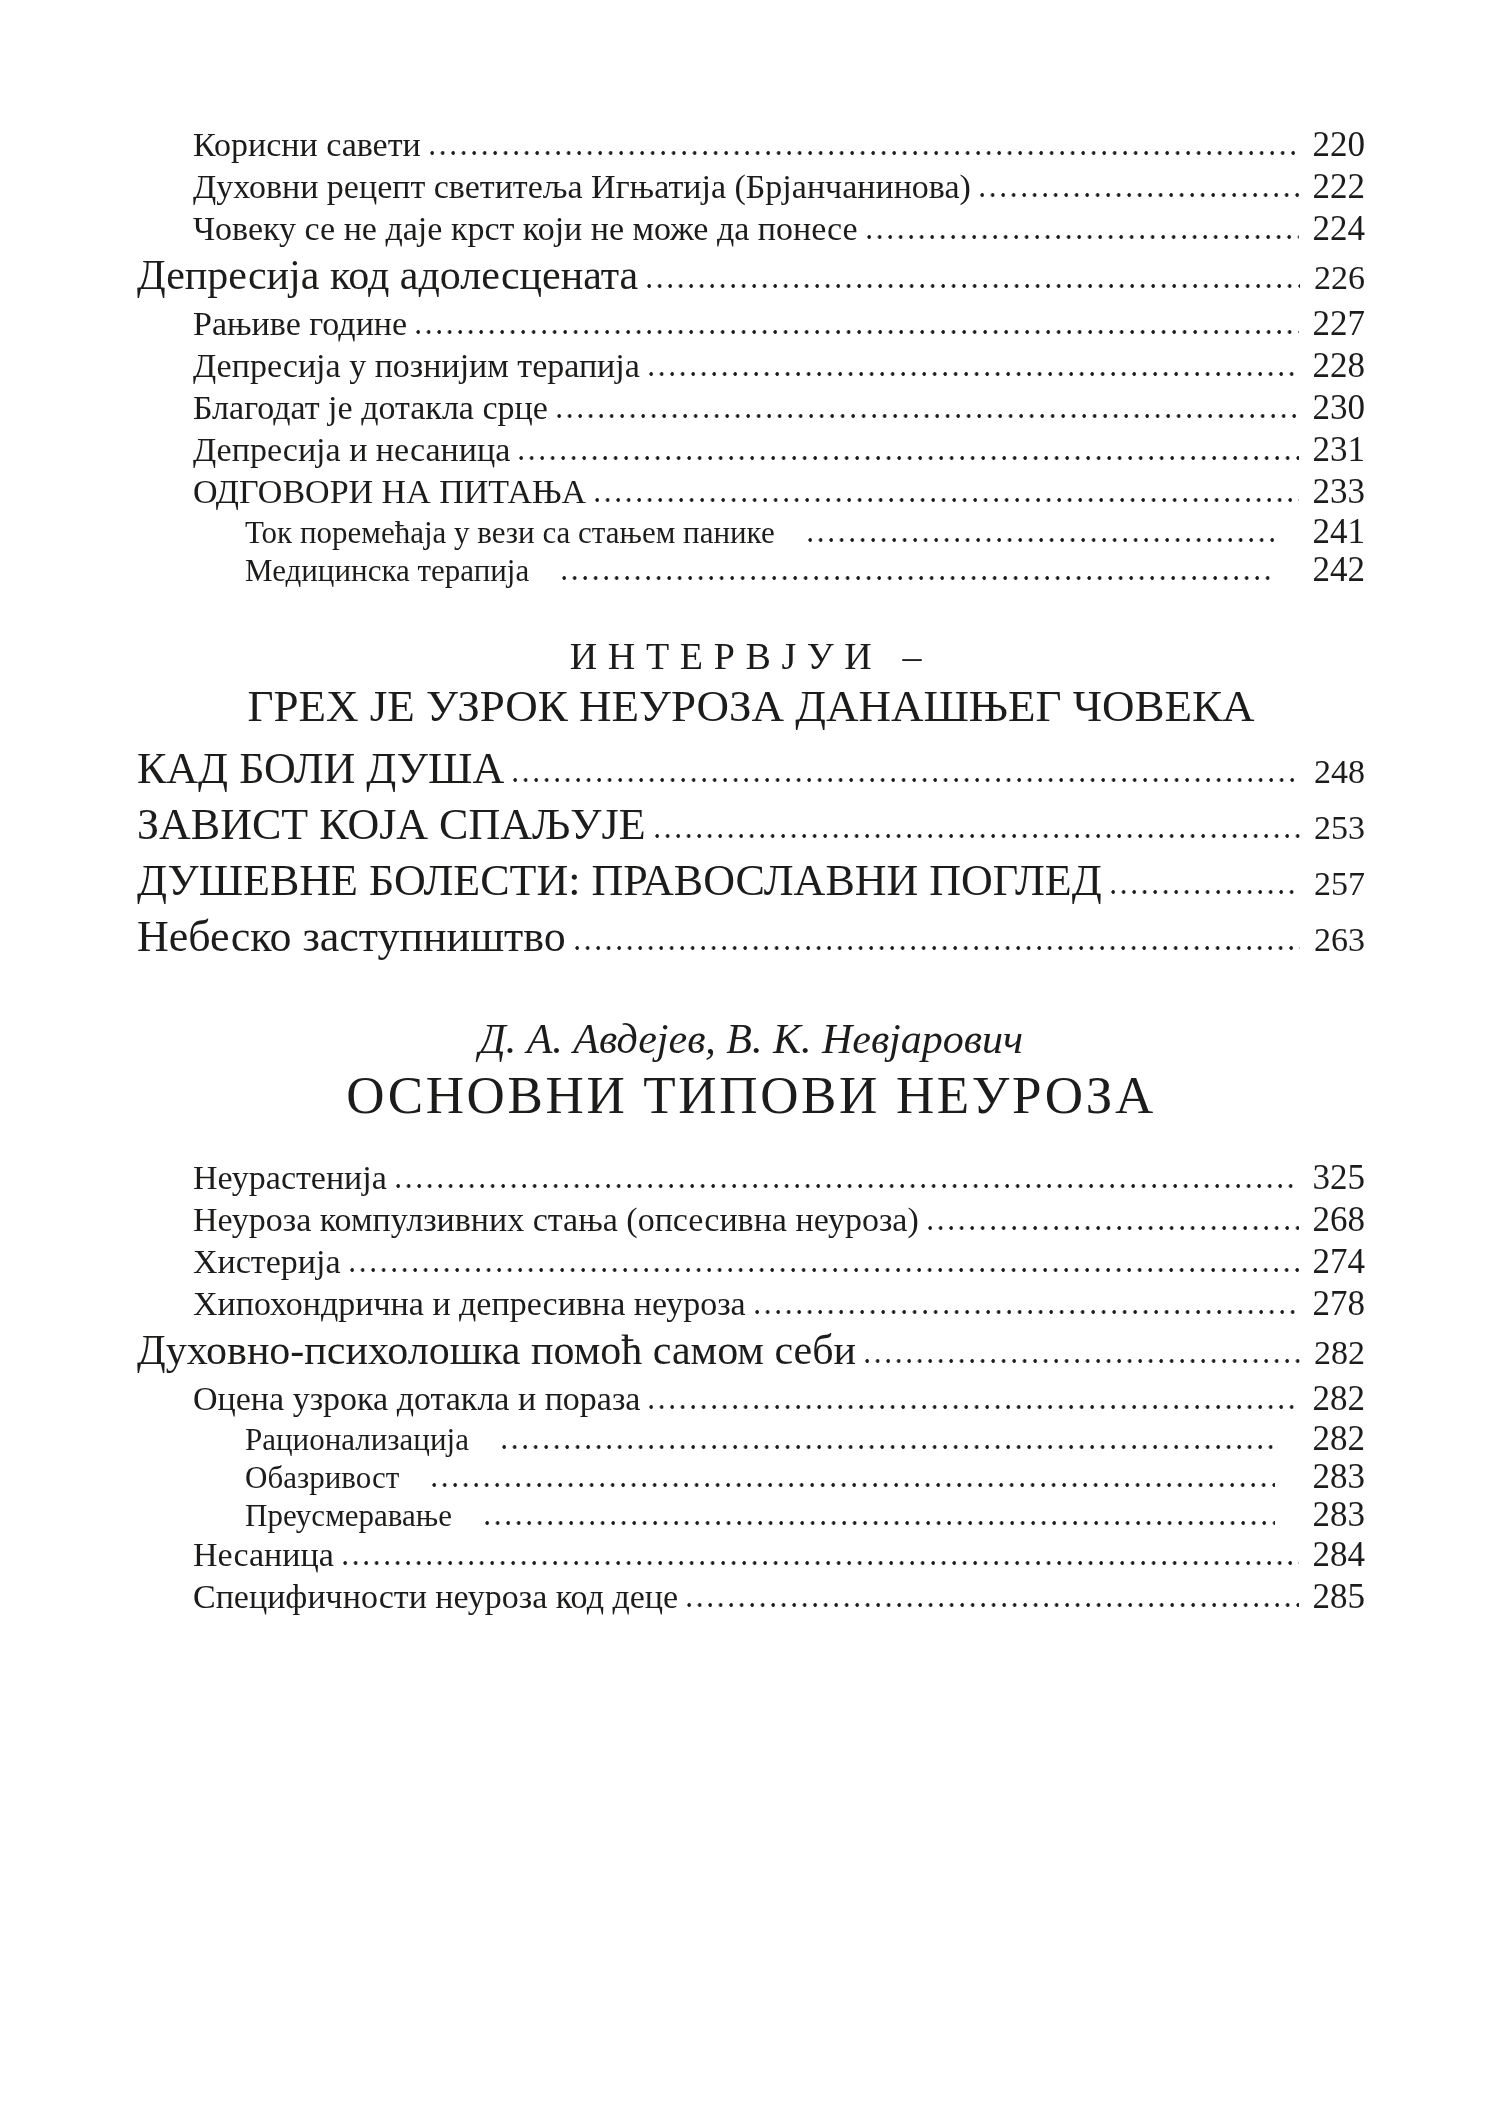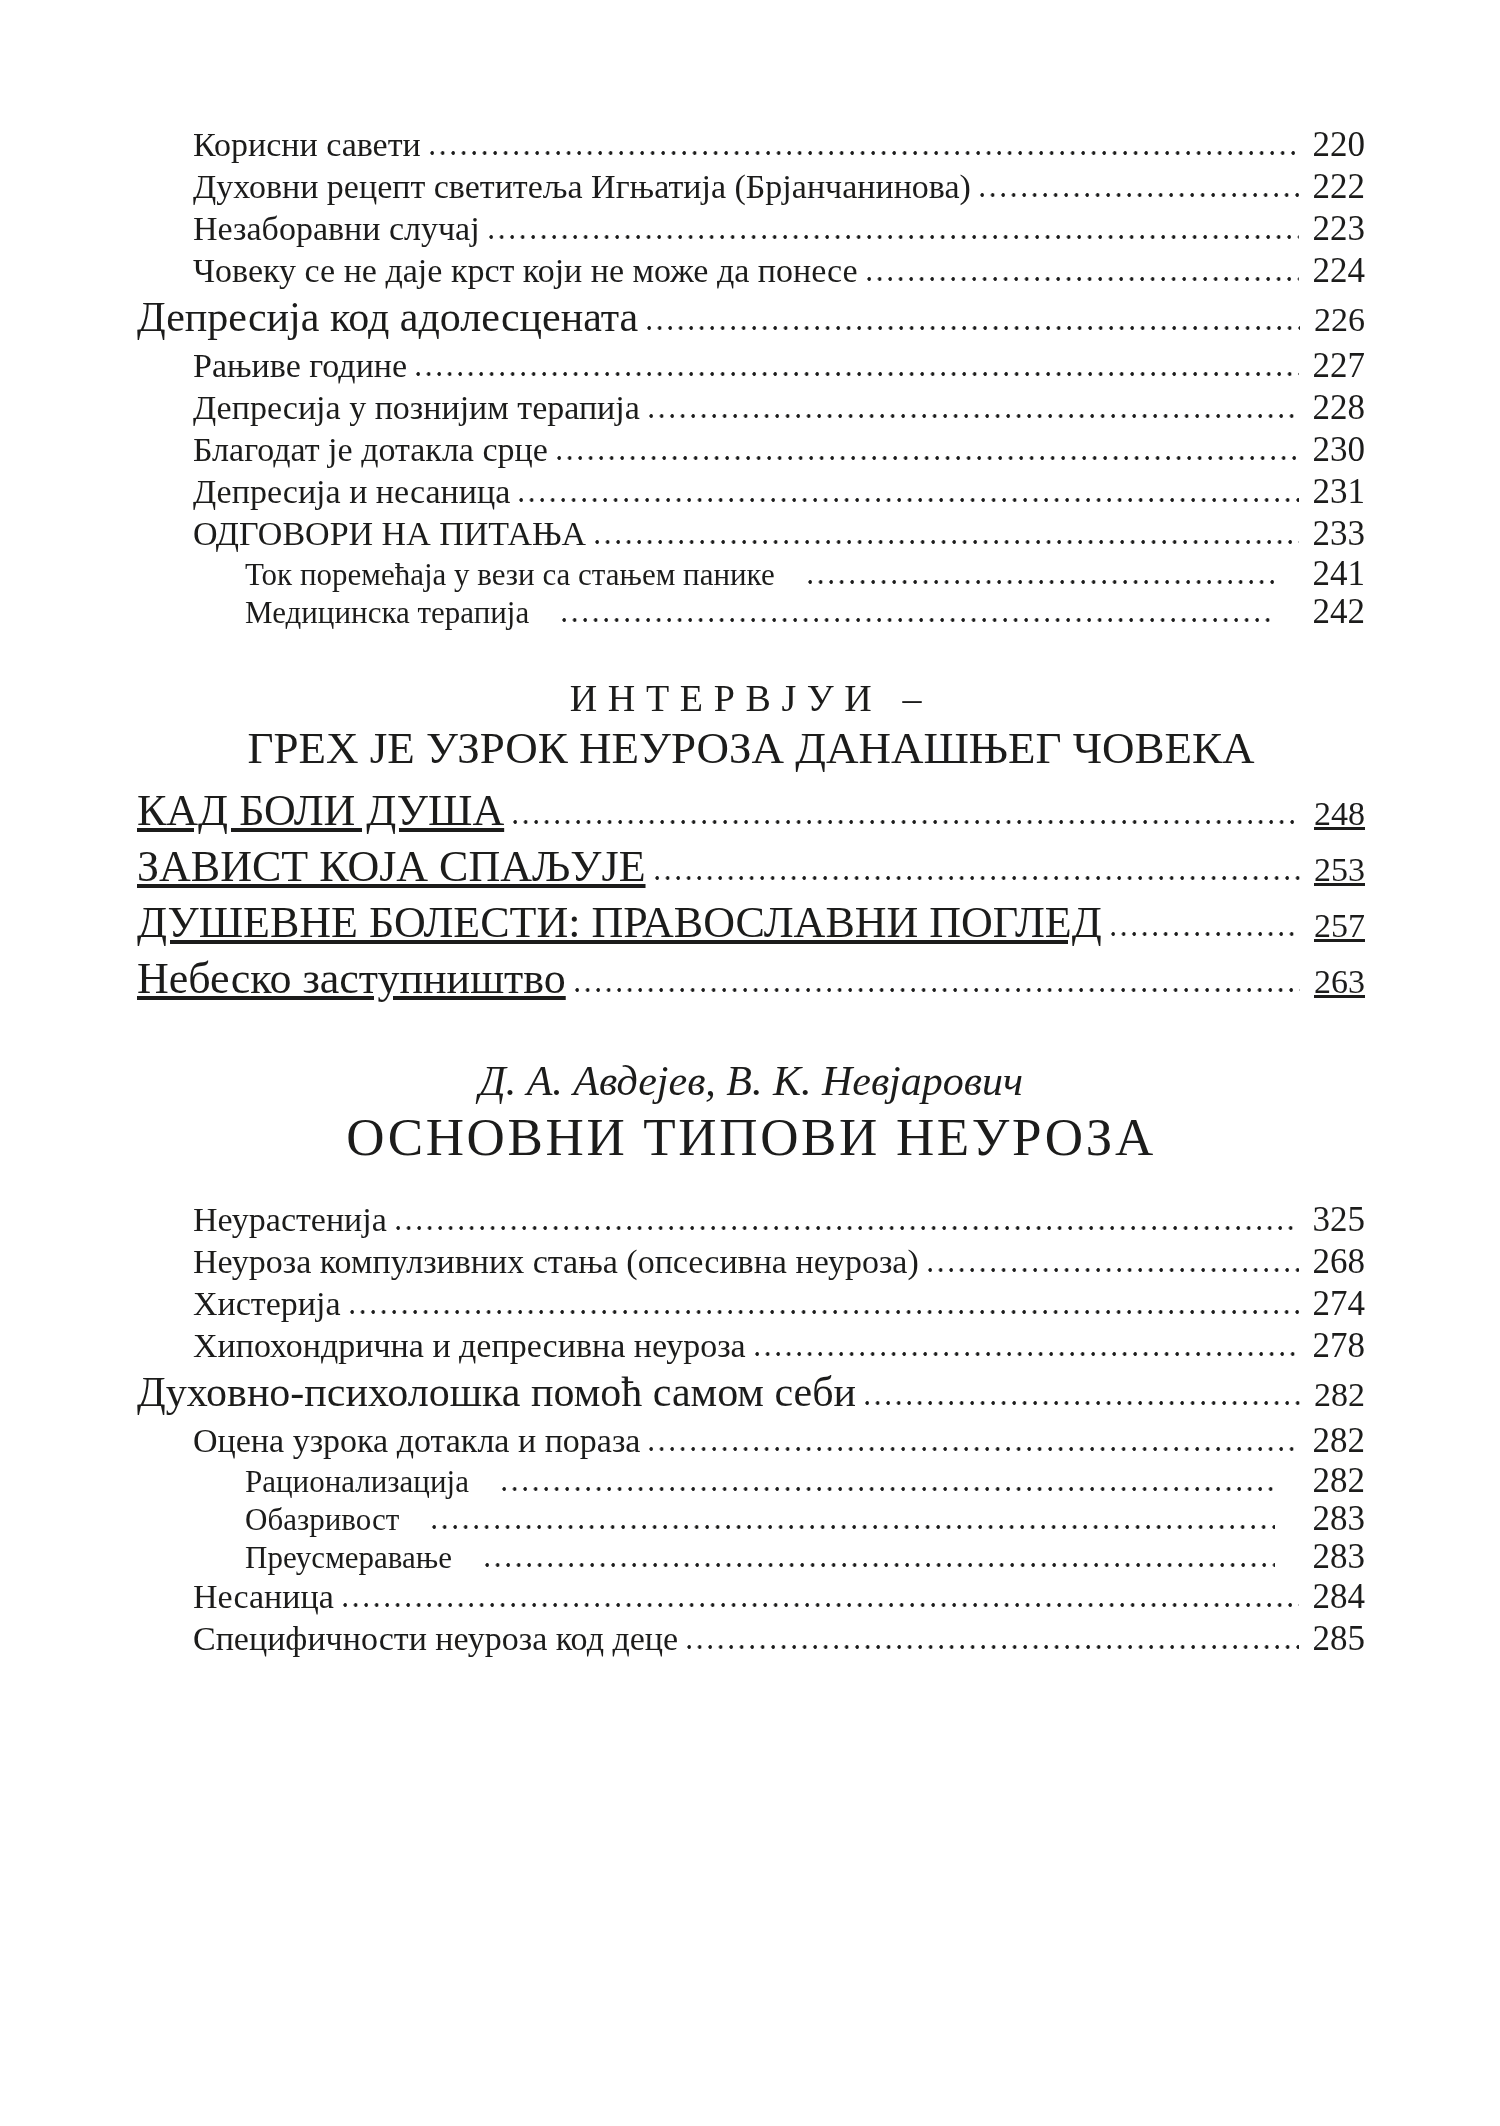--- a/index.html
+++ b/index.html
@@ -36,21 +36,21 @@
     background-image: radial-gradient(circle at 2.2px 3px, #1c1c1b 1.55px, rgba(0,0,0,0) 2.1px);
     background-size: 10.5px 6px;
     background-repeat: repeat-x;
     background-position: 0 0;
   }
   .row .num { white-space: nowrap; font-size: 35px; }
 
   .l0 { font-size: 42px; line-height: 50px; }
   .l1 { font-size: 34px; line-height: 42px; padding-left: 56px; }
   .l2 { font-size: 31px; line-height: 37px; padding-left: 108px; gap: 24px; }
-  .xl { font-size: 44px; line-height: 53px; text-decoration: underline; }
+  .xl { font-size: 44px; line-height: 53px; }
   .l0 .num, .xl .num { font-size: 34px; }
 
   
   .heading { text-align: center; }
   .hline { white-space: nowrap; }
   .hline.spaced { font-size: 38px; line-height: 47px; letter-spacing: 0.28em; }
   .hline.caps   { font-size: 45px; line-height: 52px; }
   .hline.author { font-style: italic; font-size: 42px; line-height: 54px; }
   .hline.title  { font-size: 53px; line-height: 58px; letter-spacing: 0.05em; }
 
@@ -70,25 +70,20 @@
     <span class="label">Корисни савети</span>
     <span class="dots"></span>
     <span class="num">220</span>
   </div>
         <div class="row l1">
     <span class="label">Духовни рецепт светитеља Игњатија (Брјанчанинова)</span>
     <span class="dots"></span>
     <span class="num">222</span>
   </div>
         <div class="row l1">
-    <span class="label">Незаборавни случај</span>
-    <span class="dots"></span>
-    <span class="num">223</span>
-  </div>
-        <div class="row l1">
     <span class="label">Човеку се не даје крст који не може да понесе</span>
     <span class="dots"></span>
     <span class="num">224</span>
   </div>
         <div class="row l0">
     <span class="label">Депресија код адолесцената</span>
     <span class="dots"></span>
     <span class="num">226</span>
   </div>
         <div class="row l1">

